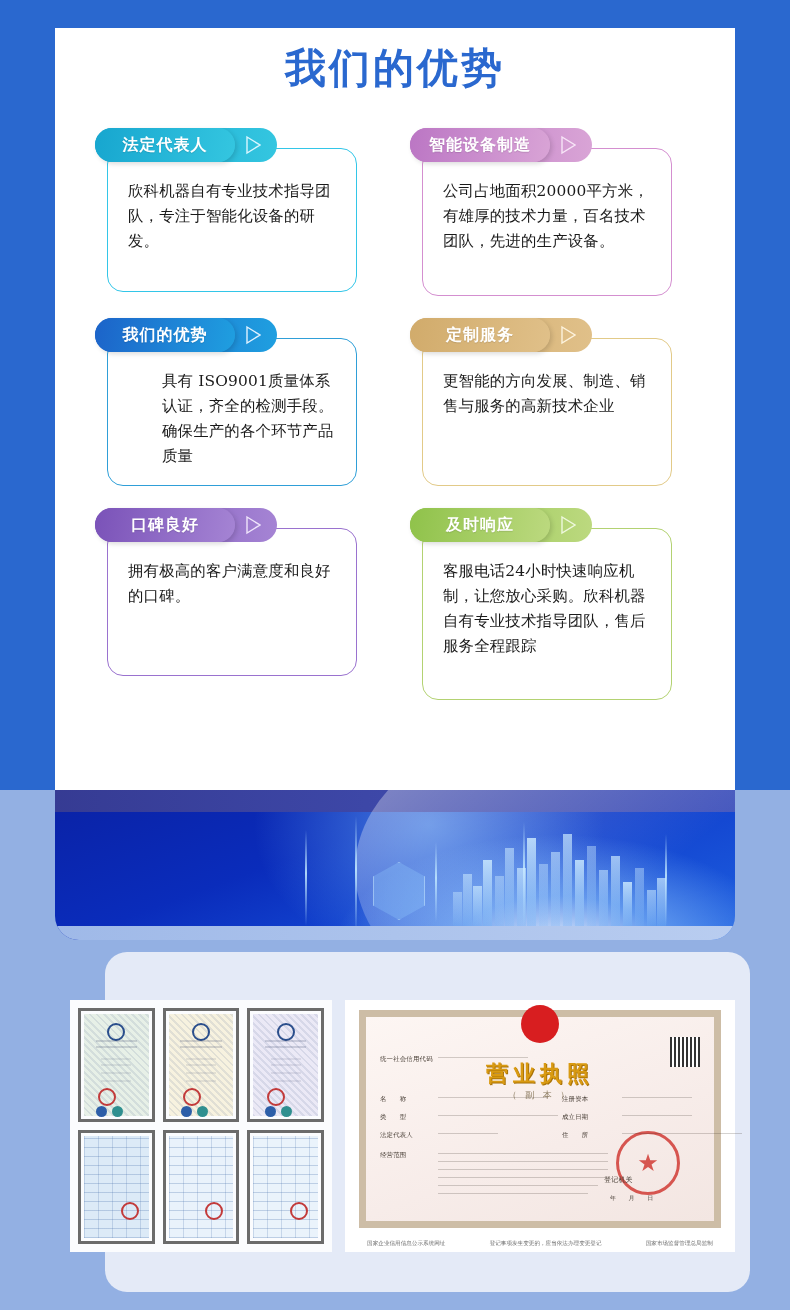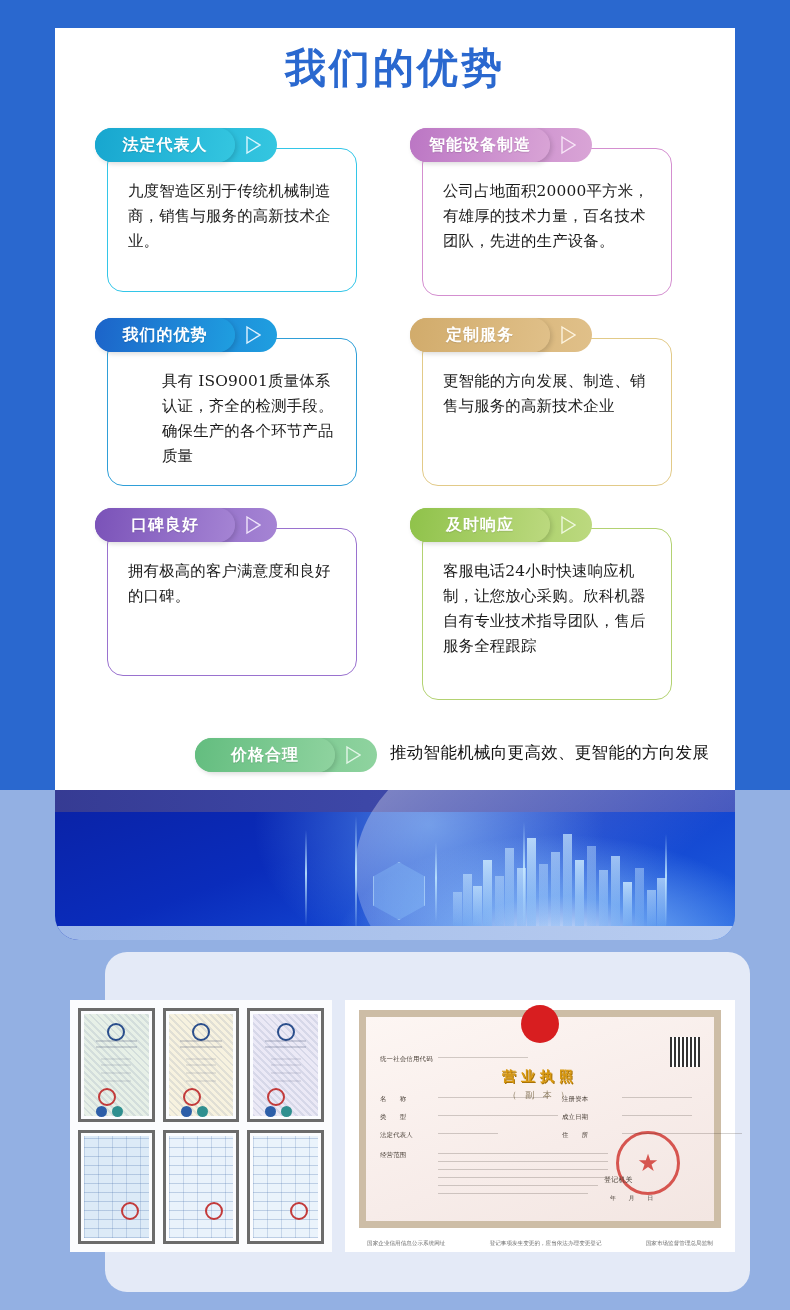--- a/index.html
+++ b/index.html
@@ -140,22 +140,22 @@
   .mc-line{position:absolute;left:18%;height:2px;background:rgba(40,50,90,.32);}
   .mc-seal{position:absolute;width:14px;height:14px;border-radius:50%;border:2px solid #c23a3a;}
   .mc-badge{position:absolute;width:11px;height:11px;border-radius:50%;background:#2c5ea8;}
   .mc-logo{position:absolute;left:50%;transform:translateX(-50%);width:14px;height:14px;border-radius:50%;border:2px solid #2a4e8c;}
   
   .bl{position:absolute;left:14px;top:10px;width:362px;height:218px;
       background:linear-gradient(160deg,#fdf6f3,#f7ece9 60%,#f3e6e2);
       border:7px solid #cdbda6;box-sizing:border-box;}
   .bl-emblem{position:absolute;left:50%;top:-12px;transform:translateX(-50%);
       width:38px;height:38px;border-radius:50%;background:#d81e20;}
-  .bl-title{position:absolute;left:50%;top:51px;transform:translateX(-50%);
-      font-size:14px;font-weight:bold;color:#d99a12;letter-spacing:5px;
+  .bl-title{position:absolute;left:50%;top:42px;transform:translateX(-50%);
+      font-size:22px;font-weight:bold;color:#d99a12;letter-spacing:5px;
       font-family:"DejaVu Sans","Liberation Sans",sans-serif;
       text-shadow:1px 1px 0 #a87208;}
   .bl-sub{position:absolute;left:50%;top:72px;transform:translateX(-50%);
       font-size:9px;color:#8a7a5e;letter-spacing:3px;}
   .bl-qr{position:absolute;right:14px;top:20px;width:30px;height:30px;
       background:repeating-linear-gradient(90deg,#333 0 2px,#fff 2px 4px),
                  repeating-linear-gradient(0deg,#333 0 2px,transparent 2px 4px);}
   .bl-stamp{position:absolute;right:34px;bottom:26px;width:58px;height:58px;
       border-radius:50%;border:3px solid #d0352f;opacity:.82;
       display:flex;align-items:center;justify-content:center;color:#d0352f;font-size:24px;}
@@ -169,21 +169,21 @@
 <body>
 
 <div class="lower-bg"></div>
 
 <div class="adv-panel">
   <div class="adv-title">我们的优势</div>
   <div class="cards" id="cards">
       <div class="row">
         <div class="card left">
           <div class="card-box" style="border-color: rgb(51, 198, 232); height: 144px;">
-            <div class="card-text">九度智造区别于传统机械制造商，销售与服务的高新技术企业。</div>
+            <div class="card-text">欣科机器自有专业技术指导团队，专注于智能化设备的研发。</div>
           </div>
           <div class="pill-wrap">
             <div class="pill-back" style="background: linear-gradient(90deg, rgb(23, 166, 207) 0%, rgb(52, 198, 224) 100%);"></div>
             <div class="pill-front" style="background: linear-gradient(100deg, rgb(23, 166, 207) 0%, rgb(52, 198, 224) 100%);">法定代表人</div>
             <div class="tri-outline">
               <svg width="16" height="20" viewBox="0 0 16 20">
                 <polygon points="2,2 15,10 2,18" fill="none" stroke="#d9f6ff" stroke-width="1.4"></polygon>
               </svg>
             </div>
           </div>
@@ -256,32 +256,20 @@
             <div class="pill-back" style="background: linear-gradient(90deg, rgb(143, 194, 74) 0%, rgb(188, 217, 127) 100%);"></div>
             <div class="pill-front" style="background: linear-gradient(100deg, rgb(143, 194, 74) 0%, rgb(188, 217, 127) 100%);">及时响应</div>
             <div class="tri-outline">
               <svg width="16" height="20" viewBox="0 0 16 20">
                 <polygon points="2,2 15,10 2,18" fill="none" stroke="#eef8dd" stroke-width="1.4"></polygon>
               </svg>
             </div>
           </div>
         </div>
       </div>
-    </div>
-  <div class="price-row" id="price-row">
-      <div class="pill-wrap">
-        <div class="pill-back" style="background: linear-gradient(90deg, rgb(99, 189, 127) 0%, rgb(143, 211, 159) 100%);"></div>
-        <div class="pill-front" style="background: linear-gradient(100deg, rgb(99, 189, 127) 0%, rgb(143, 211, 159) 100%);">价格合理</div>
-        <div class="tri-outline">
-          <svg width="16" height="20" viewBox="0 0 16 20">
-            <polygon points="2,2 15,10 2,18" fill="none" stroke="#e3f6e8" stroke-width="1.4"></polygon>
-          </svg>
-        </div>
-      </div>
-      <div class="price-text">推动智能机械向更高效、更智能的方向发展</div>
     </div>
 </div>
 
 <div class="banner">
   <div class="banner-strip"></div>
   <div class="banner-body">
     <div class="banner-arc"></div>
     <div class="banner-hex"></div>
     <div class="banner-beam" style="left:250px;top:18px;height:96px;"></div>
     <div class="banner-beam" style="left:300px;top:4px;height:118px;"></div>

